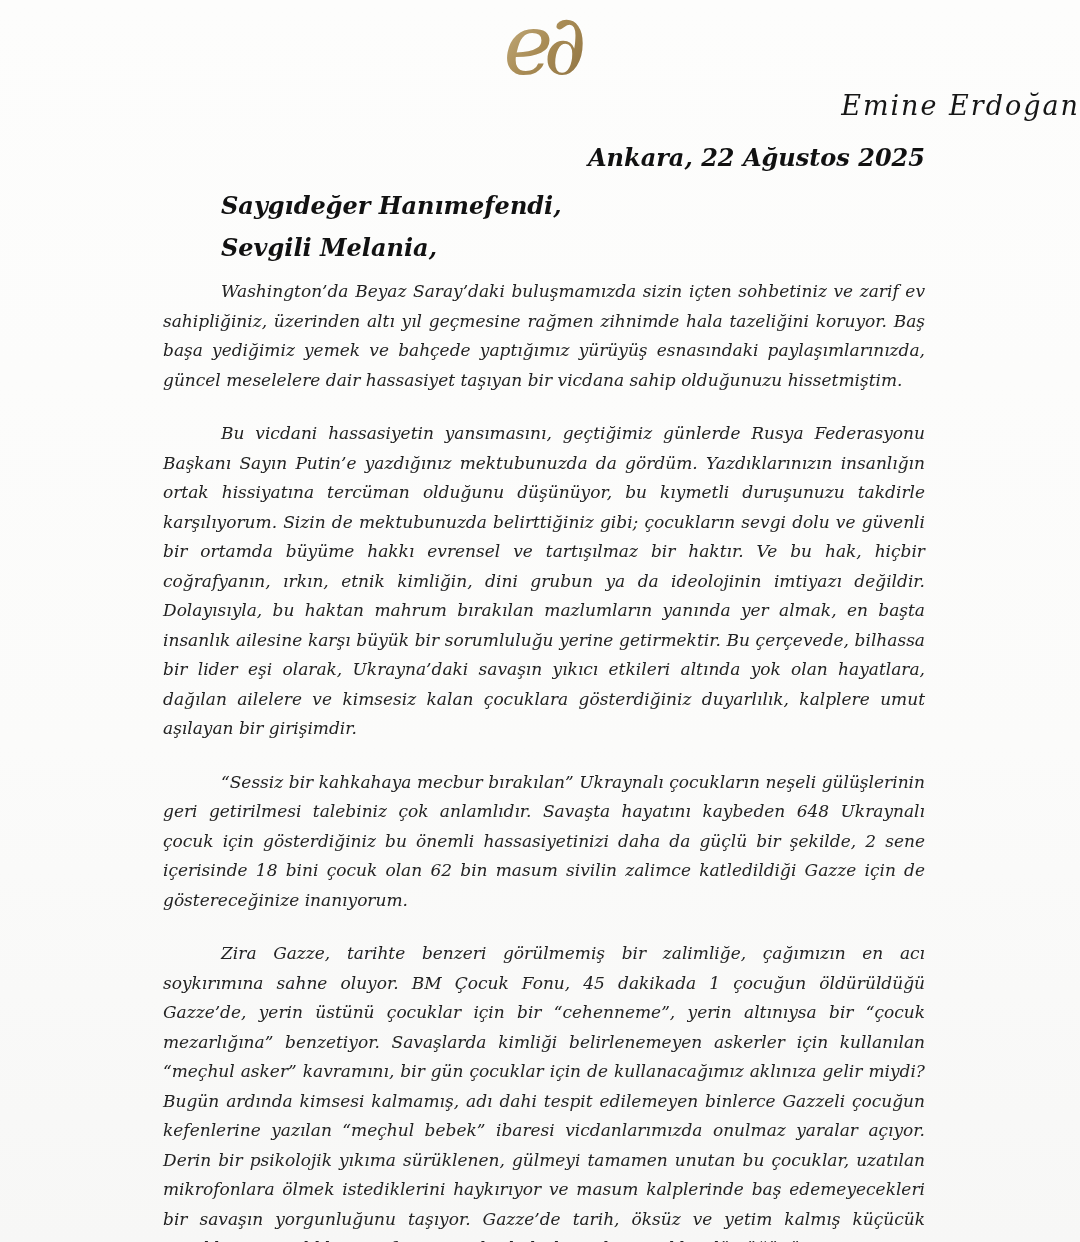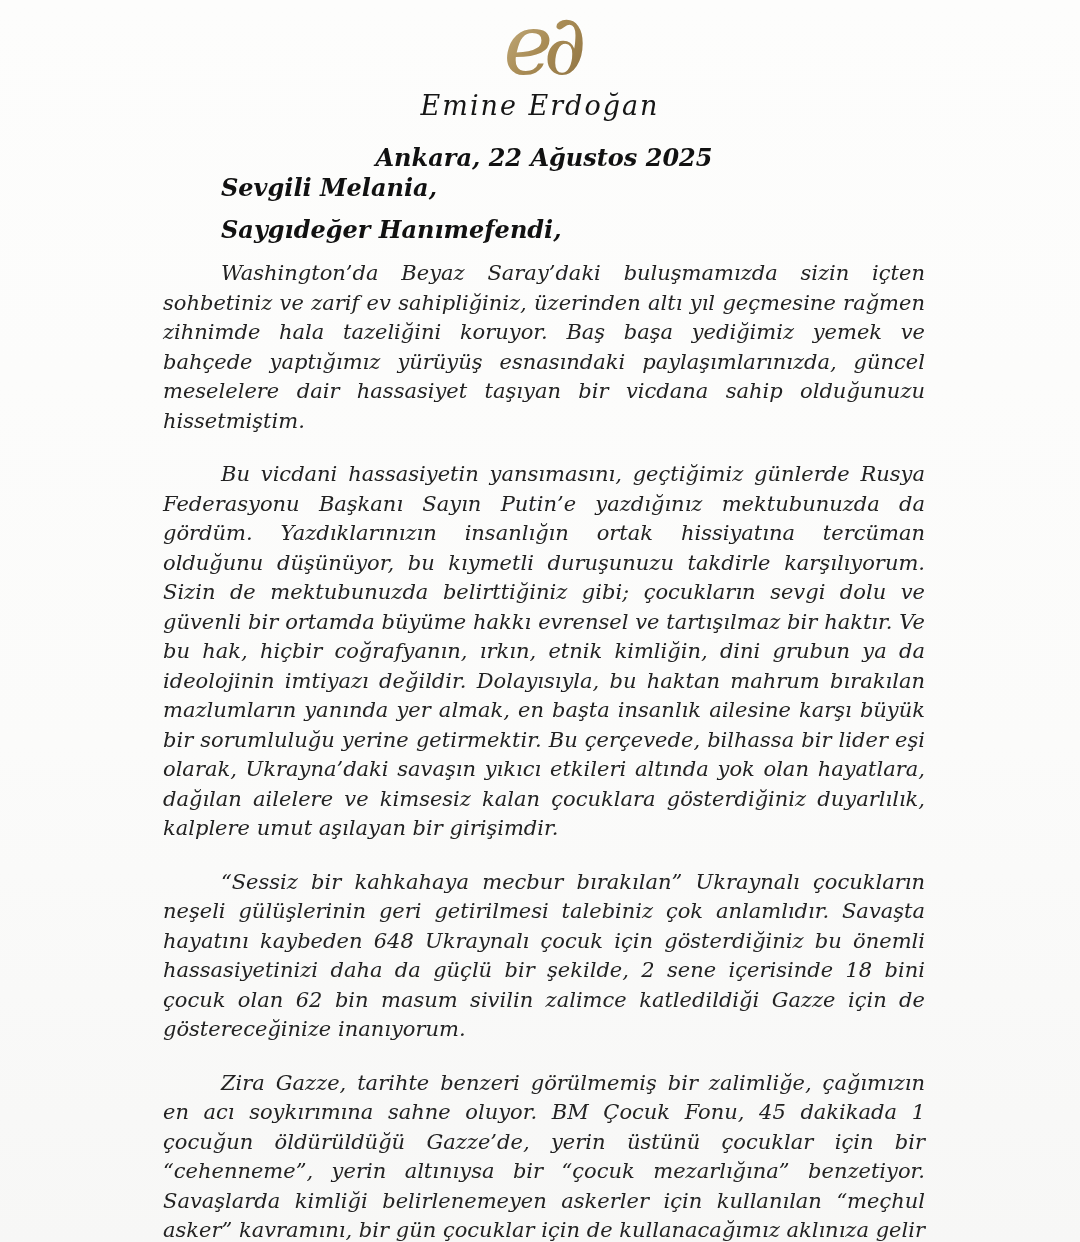--- a/index.html
+++ b/index.html
@@ -32,30 +32,31 @@
     font-family: "DejaVu Serif", serif;
     font-style: italic;
     font-size: 84px;
     letter-spacing: -10px;
   }
   .letterhead-name {
     margin-top: 2px;
     font-size: 27px;
     letter-spacing: 2px;
     color: #161616;
+    text-align: right;
   }
   .content {
     width: 762px;
     margin-left: 163px;
   }
   .date-line {
     margin-top: 22px;
     font-size: 24px;
     font-weight: bold;
-    text-align: center;
+    text-align: right;
     color: #111111;
     line-height: 30px;
   }
   .salutation {
     margin: 0;
     padding: 0;
     font-size: 24px;
     font-weight: bold;
     color: #111111;
     text-indent: 58px;
@@ -64,21 +65,21 @@
   .salutation.first { margin-top: 18px; }
   .salutation + .salutation { margin-top: 12px; }
   .greeting {
     margin: 12px 0 0 0;
     font-size: 22.5px;
     text-indent: 58px;
     line-height: 30px;
   }
   .body-par {
     margin: 0 0 24px 0;
-    font-size: 21px;
+    font-size: 17px;
     line-height: 29.5px;
     text-align: justify;
     text-indent: 58px;
     color: #222222;
   }
   .body-par.first { margin-top: 14px; }
   .body-par.last { margin-bottom: 0; }
 </style>
 </head>
 <body>
@@ -96,23 +97,23 @@
       </defs>
       <text x="120" y="66" text-anchor="middle" fill="url(#goldgrad)">e∂</text>
     </svg>
     <div class="letterhead-name">Emine Erdoğan</div>
   </header>
 
   <main class="content">
 
     <div class="date-line">Ankara, 22 Ağustos 2025</div>
 
+    <p class="salutation first">Saygıdeğer Hanımefendi,</p>
+
     <p class="salutation">Sevgili Melania,</p>
-
-    <p class="salutation first">Saygıdeğer Hanımefendi,</p>
 
 
     <p class="body-par first">Washington’da Beyaz Saray’daki buluşmamızda sizin içten sohbetiniz ve zarif ev sahipliğiniz, üzerinden altı yıl geçmesine rağmen zihnimde hala tazeliğini koruyor. Baş başa yediğimiz yemek ve bahçede yaptığımız yürüyüş esnasındaki paylaşımlarınızda, güncel meselelere dair hassasiyet taşıyan bir vicdana sahip olduğunuzu hissetmiştim.</p>
 
     <p class="body-par">Bu vicdani hassasiyetin yansımasını, geçtiğimiz günlerde Rusya Federasyonu Başkanı Sayın Putin’e yazdığınız mektubunuzda da gördüm. Yazdıklarınızın insanlığın ortak hissiyatına tercüman olduğunu düşünüyor, bu kıymetli duruşunuzu takdirle karşılıyorum. Sizin de mektubunuzda belirttiğiniz gibi; çocukların sevgi dolu ve güvenli bir ortamda büyüme hakkı evrensel ve tartışılmaz bir haktır. Ve bu hak, hiçbir coğrafyanın, ırkın, etnik kimliğin, dini grubun ya da ideolojinin imtiyazı değildir. Dolayısıyla, bu haktan mahrum bırakılan mazlumların yanında yer almak, en başta insanlık ailesine karşı büyük bir sorumluluğu yerine getirmektir. Bu çerçevede, bilhassa bir lider eşi olarak, Ukrayna’daki savaşın yıkıcı etkileri altında yok olan hayatlara, dağılan ailelere ve kimsesiz kalan çocuklara gösterdiğiniz duyarlılık, kalplere umut aşılayan bir girişimdir.</p>
 
     <p class="body-par">“Sessiz bir kahkahaya mecbur bırakılan” Ukraynalı çocukların neşeli gülüşlerinin geri getirilmesi talebiniz çok anlamlıdır. Savaşta hayatını kaybeden 648 Ukraynalı çocuk için gösterdiğiniz bu önemli hassasiyetinizi daha da güçlü bir şekilde, 2 sene içerisinde 18 bini çocuk olan 62 bin masum sivilin zalimce katledildiği Gazze için de göstereceğinize inanıyorum.</p>
 
     <p class="body-par last">Zira Gazze, tarihte benzeri görülmemiş bir zalimliğe, çağımızın en acı soykırımına sahne oluyor. BM Çocuk Fonu, 45 dakikada 1 çocuğun öldürüldüğü Gazze’de, yerin üstünü çocuklar için bir “cehenneme”, yerin altınıysa bir “çocuk mezarlığına” benzetiyor. Savaşlarda kimliği belirlenemeyen askerler için kullanılan “meçhul asker” kavramını, bir gün çocuklar için de kullanacağımız aklınıza gelir miydi? Bugün ardında kimsesi kalmamış, adı dahi tespit edilemeyen binlerce Gazzeli çocuğun kefenlerine yazılan “meçhul bebek” ibaresi vicdanlarımızda onulmaz yaralar açıyor. Derin bir psikolojik yıkıma sürüklenen, gülmeyi tamamen unutan bu çocuklar, uzatılan mikrofonlara ölmek istediklerini haykırıyor ve masum kalplerinde baş edemeyecekleri bir savaşın yorgunluğunu taşıyor. Gazze’de tarih, öksüz ve yetim kalmış küçücük çocukların yaşadıkları tarifsiz acı ve korkularla saçlarına aklar düştüğünü yazıyor.</p>
 

